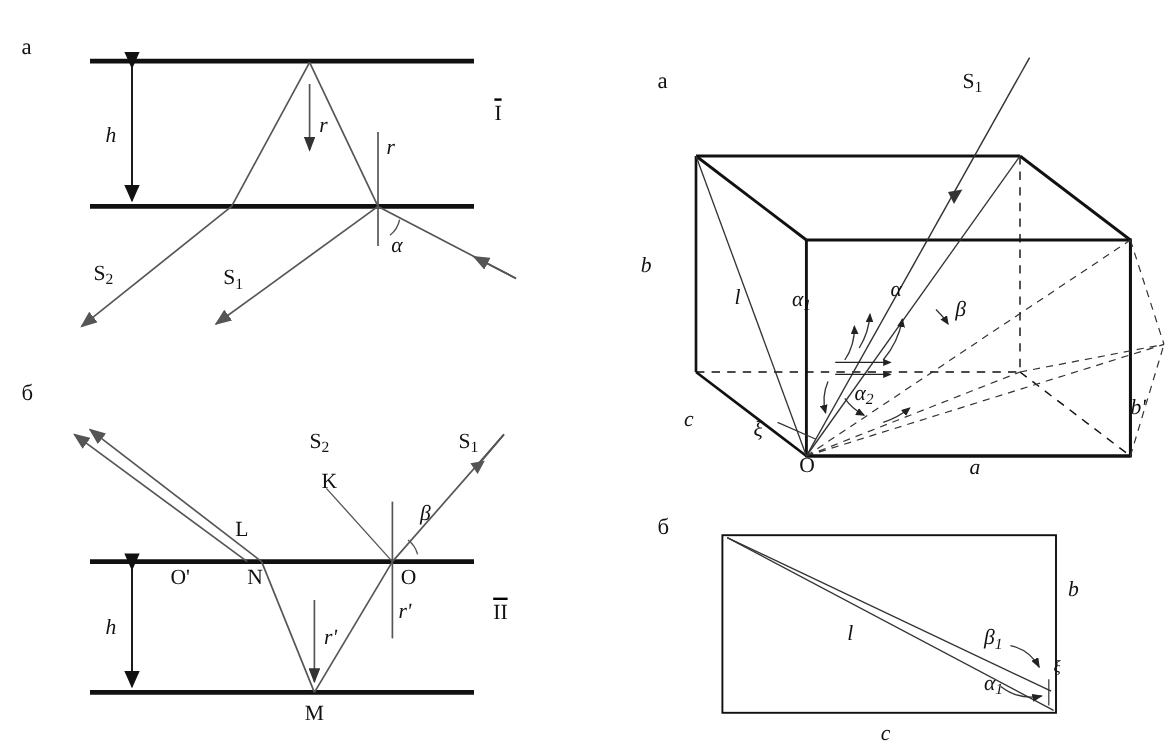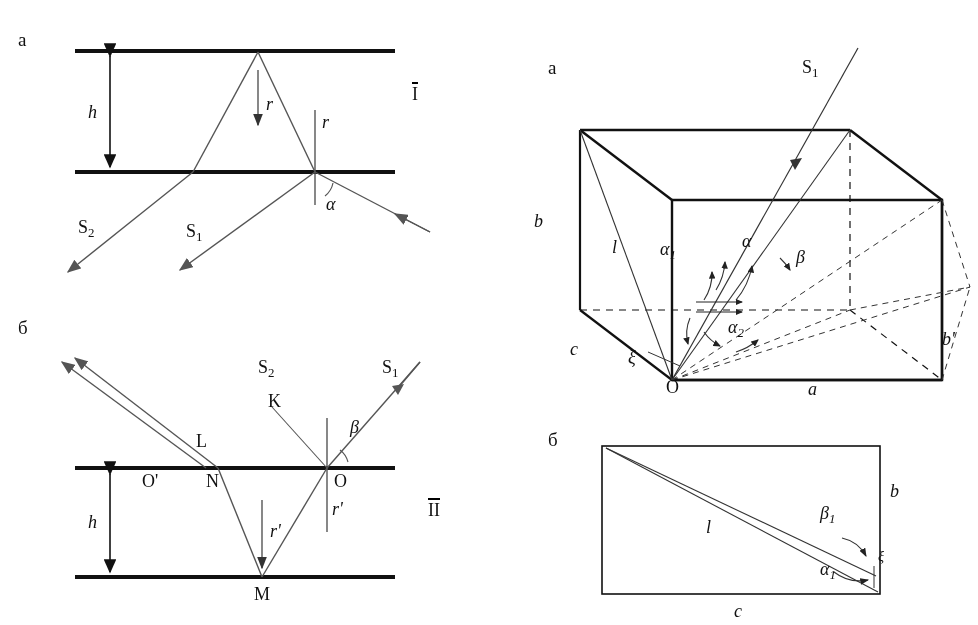--- a/index.html
+++ b/index.html
@@ -152,21 +152,21 @@
     <span class="lbl" style="left:268px; top:92px;">K</span>
     <span class="lbl" style="left:196px; top:132px;">L</span>
     <span class="lbl ital" style="left:350px; top:118px;">β</span>
     <span class="lbl" style="left:142px; top:172px;">O'</span>
     <span class="lbl" style="left:206px; top:172px;">N</span>
     <span class="lbl" style="left:334px; top:172px;">O</span>
     <span class="lbl ital" style="left:88px; top:213px;">h</span>
     <span class="lbl ital" style="left:270px; top:222px;">r'</span>
     <span class="lbl ital" style="left:332px; top:200px;">r'</span>
     <span class="lbl" style="left:254px; top:285px;">M</span>
-    <span class="lbl roman" style="left:428px; top:198px;">II</span>
+    <span class="lbl roman" style="left:411px; top:198px;">II</span>
   </div>
 
   <div class="panel" style="left:490px; top:0px; width:488px; height:420px;">
 
     <svg width="488" height="420" viewBox="0 0 488 420">
       <defs>
         <marker id="arrC" markerWidth="9" markerHeight="7" refX="8" refY="3.5" orient="auto">
           <path d="M0,0 L9,3.5 L0,7 z" fill="#222"></path>
         </marker>
         <marker id="arrCsm" markerWidth="7" markerHeight="6" refX="6" refY="3" orient="auto">
@@ -219,21 +219,21 @@
     <span class="lbl" style="left:312px; top:58px;"><span>S</span><span class="sub-small">1</span></span>
     <span class="lbl ital" style="left:44px; top:212px;">b</span>
     <span class="lbl ital" style="left:452px; top:330px;"><span>b'</span></span>
     <span class="lbl ital" style="left:80px; top:340px;">c</span>
     <span class="lbl ital" style="left:122px; top:238px;">l</span>
     <span class="lbl" style="left:176px; top:378px;">O</span>
     <span class="lbl ital" style="left:318px; top:380px;">a</span>
     <span class="lbl ital" style="left:170px; top:240px;"><span>α</span><span class="sub-small">1</span></span>
     <span class="lbl ital" style="left:252px; top:232px;">α</span>
     <span class="lbl ital" style="left:306px; top:248px;">β</span>
-    <span class="lbl ital" style="left:238px; top:318px;"><span>α</span><span class="sub-small">2</span></span>
+    <span class="lbl ital" style="left:222px; top:318px;"><span>α</span><span class="sub-small">2</span></span>
     <span class="lbl ital" style="left:138px; top:348px;">ξ</span>
   </div>
 
   <div class="panel" style="left:490px; top:420px; width:488px; height:205px;">
 
     <svg width="488" height="205" viewBox="0 0 488 205">
       <defs>
         <marker id="arrD" markerWidth="8" markerHeight="6" refX="7" refY="3" orient="auto">
           <path d="M0,0 L8,3 L0,6 z" fill="#222"></path>
         </marker>
@@ -246,19 +246,19 @@
 
       <path d="M 352,118 A 36,36 0 0 1 376,136" fill="none" stroke="#333" stroke-width="1.1" marker-end="url(#arrD)"></path>
       <path d="M 344,152 A 42,42 0 0 0 378,160" fill="none" stroke="#333" stroke-width="1.1" marker-end="url(#arrD)"></path>
 
       <line x1="384" y1="146" x2="384" y2="168" stroke="#333" stroke-width="1"></line>
     </svg>
 
     <span class="lbl big" style="left:58px; top:10px;">б</span>
     <span class="lbl ital" style="left:400px; top:62px;">b</span>
     <span class="lbl ital" style="left:216px; top:98px;">l</span>
-    <span class="lbl ital" style="left:330px; top:84px;"><span>β</span><span class="sub-small">1</span></span>
+    <span class="lbl ital" style="left:330px; top:102px;"><span>β</span><span class="sub-small">1</span></span>
     <span class="lbl ital" style="left:330px; top:140px;"><span>α</span><span class="sub-small">1</span></span>
     <span class="lbl ital small" style="left:388px; top:130px;">ξ</span>
     <span class="lbl ital" style="left:244px; top:182px;">c</span>
   </div>
 
 </div>
 
 </body></html>

